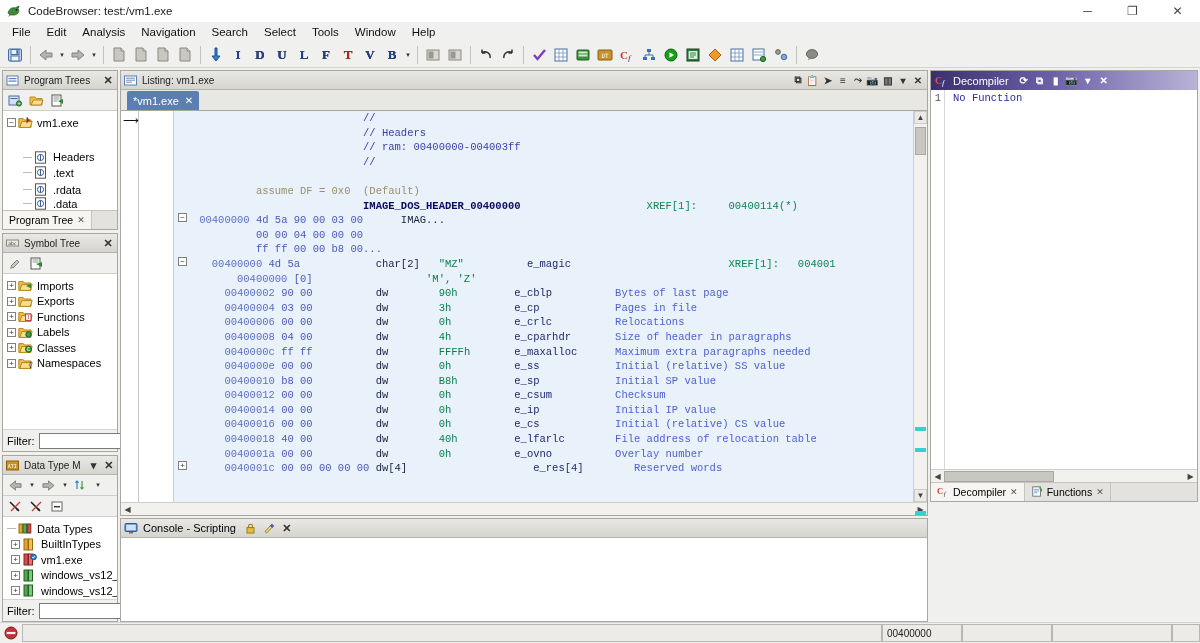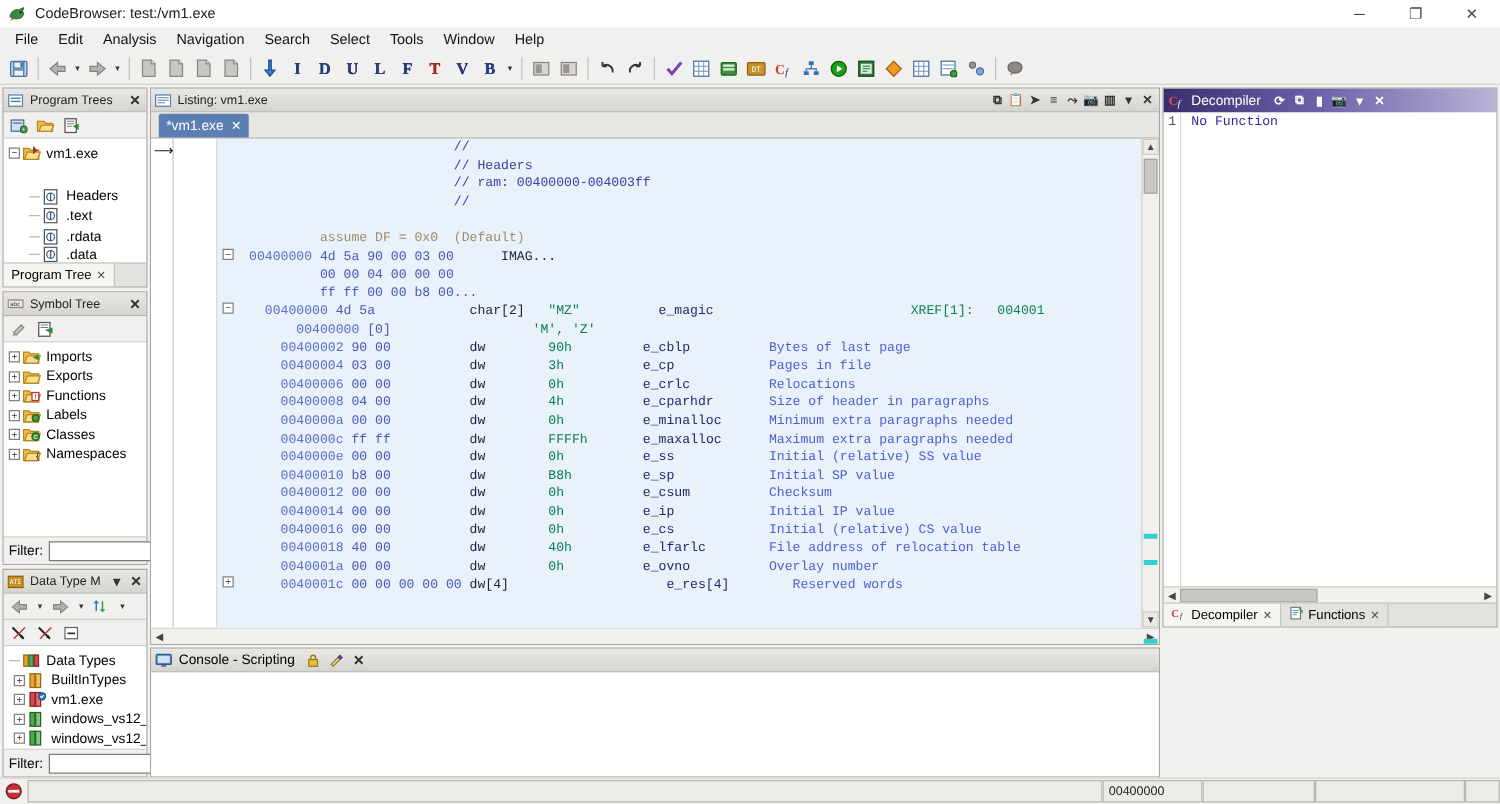--- a/index.html
+++ b/index.html
@@ -800,30 +800,30 @@
             <span class="cursor-arrow">⟶</span>
           </div>
           <div class="margin-col"></div>
           <div class="code-area" id="listing-code">
               <div class="code-line"><span class="clr-addr">                              </span><span class="clr-plate">//</span></div>
               <div class="code-line"><span class="clr-addr">                              </span><span class="clr-plate">// Headers</span></div>
               <div class="code-line"><span class="clr-addr">                              </span><span class="clr-plate">// ram: 00400000-004003ff</span></div>
               <div class="code-line"><span class="clr-addr">                              </span><span class="clr-plate">//</span></div>
               <div class="code-line">&nbsp;</div>
               <div class="code-line"><span class="clr-assume">             assume DF = 0x0  (Default)</span></div>
+              <div class="code-line"><span class="clr-addr">                              </span><span class="clr-label">IMAGE_DOS_HEADER_00400000</span><span class="clr-addr">                    </span><span class="clr-xref">XREF[1]:     00400114(*)</span></div>
               <div class="code-line" style="position: relative;"><span style="position: absolute; left: 4px; display: inline-block; width: 9px; height: 9px; border: 1px solid rgb(128, 128, 128); background: rgb(255, 255, 255); font-size: 8px; line-height: 7px; text-align: center; color: rgb(51, 51, 51); font-family: &quot;Liberation Sans&quot;, sans-serif;">−</span><span class="clr-addr">    00400000 </span><span class="clr-bytes">4d 5a 90 00 03 00</span><span class="clr-mnem">      IMAG...</span></div>
               <div class="code-line"><span class="clr-addr">             </span><span class="clr-bytes">00 00 04 00 00 00</span></div>
               <div class="code-line"><span class="clr-addr">             </span><span class="clr-bytes">ff ff 00 00 b8 00...</span></div>
               <div class="code-line" style="position: relative;"><span style="position: absolute; left: 4px; display: inline-block; width: 9px; height: 9px; border: 1px solid rgb(128, 128, 128); background: rgb(255, 255, 255); font-size: 8px; line-height: 7px; text-align: center; color: rgb(51, 51, 51); font-family: &quot;Liberation Sans&quot;, sans-serif;">−</span><span class="clr-addr">      00400000 </span><span class="clr-bytes">4d 5a</span><span class="clr-mnem">            char[2]   </span><span class="clr-str">"MZ"</span><span class="clr-field">          e_magic</span><span class="clr-xref">                         XREF[1]:   004001</span></div>
               <div class="code-line"><span class="clr-addr">          00400000 </span><span class="clr-bytes">[0]</span><span class="clr-str">                  'M', 'Z'</span></div>
               <div class="code-line"><span class="clr-addr">        00400002 </span><span class="clr-bytes">90 00</span><span class="clr-mnem">          dw        </span><span class="clr-val">90h</span><span class="clr-field">         e_cblp</span><span class="clr-comment">          Bytes of last page</span></div>
               <div class="code-line"><span class="clr-addr">        00400004 </span><span class="clr-bytes">03 00</span><span class="clr-mnem">          dw        </span><span class="clr-val">3h</span><span class="clr-field">          e_cp</span><span class="clr-comment">            Pages in file</span></div>
               <div class="code-line"><span class="clr-addr">        00400006 </span><span class="clr-bytes">00 00</span><span class="clr-mnem">          dw        </span><span class="clr-val">0h</span><span class="clr-field">          e_crlc</span><span class="clr-comment">          Relocations</span></div>
               <div class="code-line"><span class="clr-addr">        00400008 </span><span class="clr-bytes">04 00</span><span class="clr-mnem">          dw        </span><span class="clr-val">4h</span><span class="clr-field">          e_cparhdr</span><span class="clr-comment">       Size of header in paragraphs</span></div>
-              <div class="code-line"><span class="clr-addr">        0040000a </span><span class="clr-bytes">00 00</span><span class="clr-mnem">          dw        </span><span class="clr-val">0h</span><span class="clr-field">          e_minalloc</span><span class="clr-comment">      Minimum extra paragraphs needed</span></div>
               <div class="code-line"><span class="clr-addr">        0040000c </span><span class="clr-bytes">ff ff</span><span class="clr-mnem">          dw        </span><span class="clr-val">FFFFh</span><span class="clr-field">       e_maxalloc</span><span class="clr-comment">      Maximum extra paragraphs needed</span></div>
               <div class="code-line"><span class="clr-addr">        0040000e </span><span class="clr-bytes">00 00</span><span class="clr-mnem">          dw        </span><span class="clr-val">0h</span><span class="clr-field">          e_ss</span><span class="clr-comment">            Initial (relative) SS value</span></div>
               <div class="code-line"><span class="clr-addr">        00400010 </span><span class="clr-bytes">b8 00</span><span class="clr-mnem">          dw        </span><span class="clr-val">B8h</span><span class="clr-field">         e_sp</span><span class="clr-comment">            Initial SP value</span></div>
               <div class="code-line"><span class="clr-addr">        00400012 </span><span class="clr-bytes">00 00</span><span class="clr-mnem">          dw        </span><span class="clr-val">0h</span><span class="clr-field">          e_csum</span><span class="clr-comment">          Checksum</span></div>
               <div class="code-line"><span class="clr-addr">        00400014 </span><span class="clr-bytes">00 00</span><span class="clr-mnem">          dw        </span><span class="clr-val">0h</span><span class="clr-field">          e_ip</span><span class="clr-comment">            Initial IP value</span></div>
               <div class="code-line"><span class="clr-addr">        00400016 </span><span class="clr-bytes">00 00</span><span class="clr-mnem">          dw        </span><span class="clr-val">0h</span><span class="clr-field">          e_cs</span><span class="clr-comment">            Initial (relative) CS value</span></div>
               <div class="code-line"><span class="clr-addr">        00400018 </span><span class="clr-bytes">40 00</span><span class="clr-mnem">          dw        </span><span class="clr-val">40h</span><span class="clr-field">         e_lfarlc</span><span class="clr-comment">        File address of relocation table</span></div>
               <div class="code-line"><span class="clr-addr">        0040001a </span><span class="clr-bytes">00 00</span><span class="clr-mnem">          dw        </span><span class="clr-val">0h</span><span class="clr-field">          e_ovno</span><span class="clr-comment">          Overlay number</span></div>
               <div class="code-line" style="position: relative;"><span style="position: absolute; left: 4px; display: inline-block; width: 9px; height: 9px; border: 1px solid rgb(128, 128, 128); background: rgb(255, 255, 255); font-size: 8px; line-height: 7px; text-align: center; color: rgb(51, 51, 51); font-family: &quot;Liberation Sans&quot;, sans-serif;">+</span><span class="clr-addr">        0040001c </span><span class="clr-bytes">00 00 00 00 00</span><span class="clr-mnem"> dw[4]</span><span class="clr-field">                    e_res[4]</span><span class="clr-comment">        Reserved words</span></div>
             </div>

